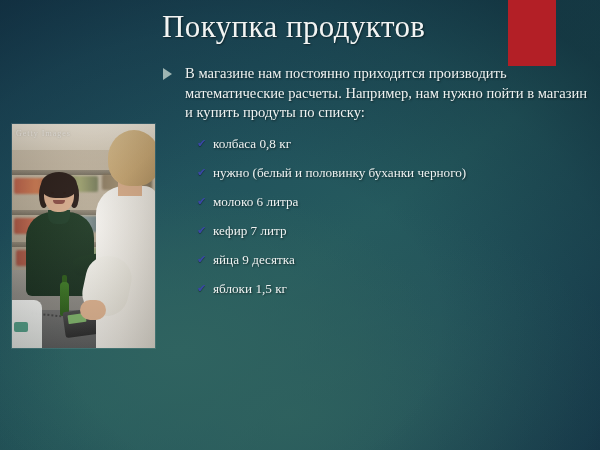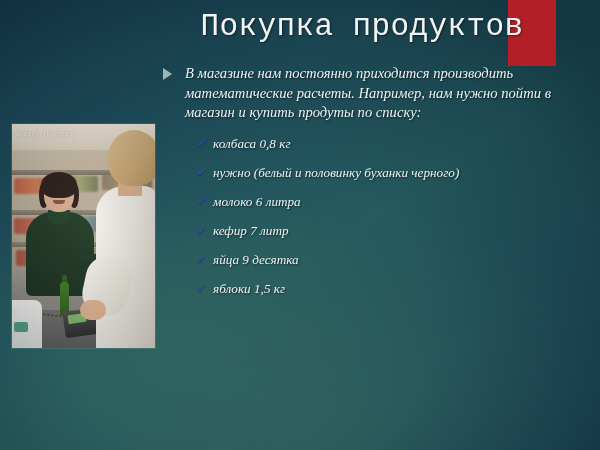--- a/index.html
+++ b/index.html
@@ -26,30 +26,29 @@
     background: radial-gradient(ellipse 78% 85% at 42% 72%,
                 rgba(0,0,0,0) 40%, rgba(10,35,50,0.30) 78%, rgba(8,30,45,0.55) 100%);
   }
 
   
   #title {
     position: absolute;
     left: 162px;
     top: 6px;
     width: 400px;
-    font-family: Liberation Mono, monospace;
+    font-family: Liberation Serif, serif;
     font-size: 31px;
     line-height: 41px;
     font-weight: 400;
     letter-spacing: 0.4px;
     color: #f2f4f3;
     text-shadow: 1px 1px 2px rgba(0,0,0,0.45);
     white-space: nowrap;
     z-index: 3;
-    text-align: center;
   }
   #red-block {
     position: absolute;
     left: 508px;
     top: 0px;
     width: 48px;
     height: 66px;
     background: #b31f26;
     z-index: 2;
   }
@@ -225,35 +224,34 @@
     left: 2px; top: 198px; width: 14px; height: 10px;
     background: #2e8a6e; border-radius: 2px; opacity: .8;
   }
   #photo-soft {
     inset: 0;
     background: radial-gradient(ellipse 90% 85% at 55% 45%, rgba(255,255,255,0.05), rgba(0,0,0,0.18));
   }
   #watermark {
     position: absolute;
     left: 4px; top: 5px;
-    font-family: Liberation Sans, sans-serif;
+    font-family: Liberation Serif, serif;
     font-size: 8px;
     letter-spacing: 1px;
     color: rgba(255,255,255,0.42);
     text-shadow: 0 0 2px rgba(0,0,0,0.25);
   }
 
   
   #body {
     position: absolute;
     left: 161px;
     top: 64px;
     width: 432px;
     z-index: 3;
-    font-style: italic;
   }
   .lvl1 {
     position: relative;
     padding-left: 24px;
     color: #eef2f1;
     font-size: 14.6px;
     line-height: 19.5px;
     text-shadow: 1px 1px 2px rgba(0,0,0,0.5);
   }
   .lvl1 .tri {

